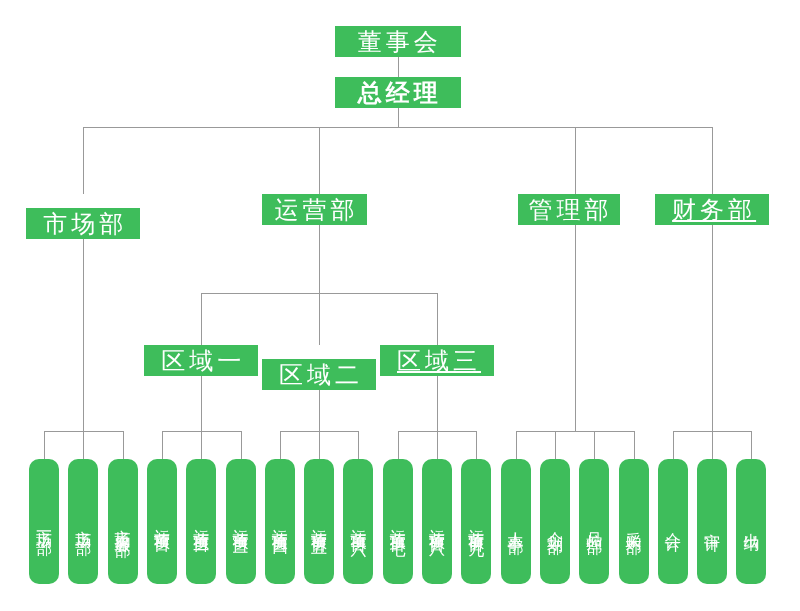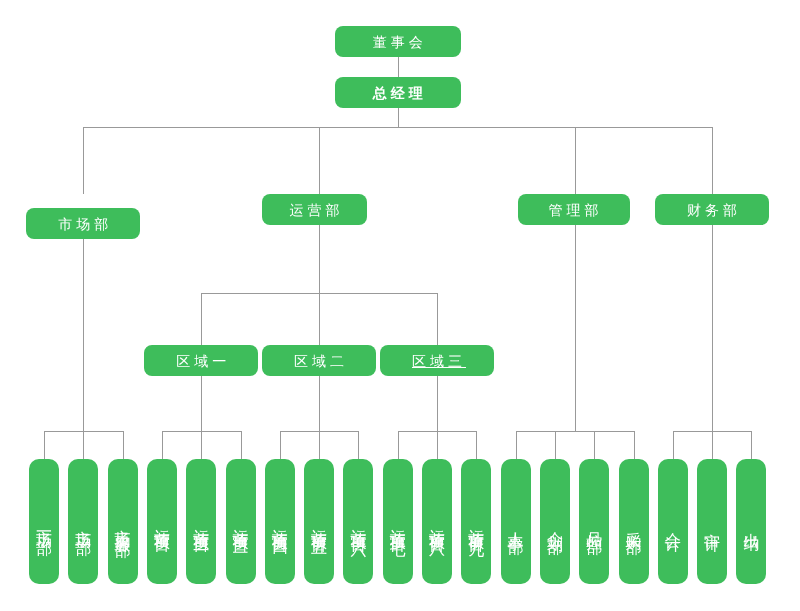--- a/index.html
+++ b/index.html
@@ -28,22 +28,22 @@
     pointer-events: none;
   }
   .node {
     position: absolute;
     box-sizing: border-box;
     background: var(--node-bg);
     color: var(--node-text);
     display: flex;
     align-items: center;
     justify-content: center;
-    border-radius: 8px;
-    font-size: 14px;
+    border-radius: 0;
+    font-size: 24px;
     letter-spacing: 4px;
     text-indent: 4px;
     white-space: nowrap;
     cursor: default;
     line-height: 1;
   }
   .node.vertical {
     writing-mode: vertical-rl;
     text-orientation: upright;
     border-radius: 10px;
@@ -107,31 +107,31 @@
       <div class="node" style="left: 334.7px; top: 77px; width: 126px; height: 31px; font-weight: bold;">总经理</div>
       <div class="node" style="left: 26.3px; top: 194px; width: 114px; height: 31px; margin-top: 14px;">市场部</div>
       <div class="node vertical" style="left: 29px; top: 459px; width: 30px; height: 125px;">市场一部</div>
       <div class="node vertical" style="left: 68.3px; top: 459px; width: 30px; height: 125px;">市场二部</div>
       <div class="node vertical" style="left: 107.6px; top: 459px; width: 30px; height: 125px;">市场客服部</div>
       <div class="node" style="left: 262.1px; top: 194px; width: 105px; height: 31px;">运营部</div>
       <div class="node" style="left: 144.2px; top: 345px; width: 114px; height: 31px; text-align: center;">区域一</div>
       <div class="node vertical" style="left: 146.9px; top: 459px; width: 30px; height: 125px;">运营项目一</div>
       <div class="node vertical" style="left: 186.2px; top: 459px; width: 30px; height: 125px;">运营项目二</div>
       <div class="node vertical" style="left: 225.5px; top: 459px; width: 30px; height: 125px;">运营项目三</div>
-      <div class="node" style="left: 262.1px; top: 345px; width: 114px; height: 31px;">区域二</div>
+      <div class="node" style="left: 262.1px; top: 359px; width: 114px; height: 31px;">区域二</div>
       <div class="node vertical" style="left: 264.8px; top: 459px; width: 30px; height: 125px;">运营项目四</div>
       <div class="node vertical" style="left: 304.1px; top: 459px; width: 30px; height: 125px;">运营项目五</div>
       <div class="node vertical" style="left: 343.4px; top: 459px; width: 30px; height: 125px;">运营项目六</div>
       <div class="node" style="left: 380px; top: 345px; width: 114px; height: 31px; text-decoration: underline;">区域三</div>
       <div class="node vertical" style="left: 382.7px; top: 459px; width: 30px; height: 125px;">运营项目七</div>
       <div class="node vertical" style="left: 422px; top: 459px; width: 30px; height: 125px;">运营项目八</div>
       <div class="node vertical" style="left: 461.3px; top: 459px; width: 30px; height: 125px;">运营项目九</div>
-      <div class="node" style="left: 517.55px; top: 194px; width: 112px; height: 31px;">管理部</div>
+      <div class="node" style="left: 517.55px; top: 194px; width: 102px; height: 31px;">管理部</div>
       <div class="node vertical" style="left: 500.6px; top: 459px; width: 30px; height: 125px;">人事部</div>
       <div class="node vertical" style="left: 539.9px; top: 459px; width: 30px; height: 125px;">企划部</div>
       <div class="node vertical" style="left: 579.2px; top: 459px; width: 30px; height: 125px;">品控部</div>
       <div class="node vertical" style="left: 618.5px; top: 459px; width: 30px; height: 125px;">采购部</div>
-      <div class="node" style="left: 655.1px; top: 194px; width: 114px; height: 31px;">财务部</div>
+      <div class="node" style="left: 655.1px; top: 194px; width: 114px; height: 31px; text-decoration: underline;">财务部</div>
       <div class="node vertical" style="left: 657.8px; top: 459px; width: 30px; height: 125px;">会计</div>
       <div class="node vertical" style="left: 697.1px; top: 459px; width: 30px; height: 125px;">审计</div>
       <div class="node vertical" style="left: 736.4px; top: 459px; width: 30px; height: 125px;">出纳</div>
     </div>
 </div>
 
 </body></html>

